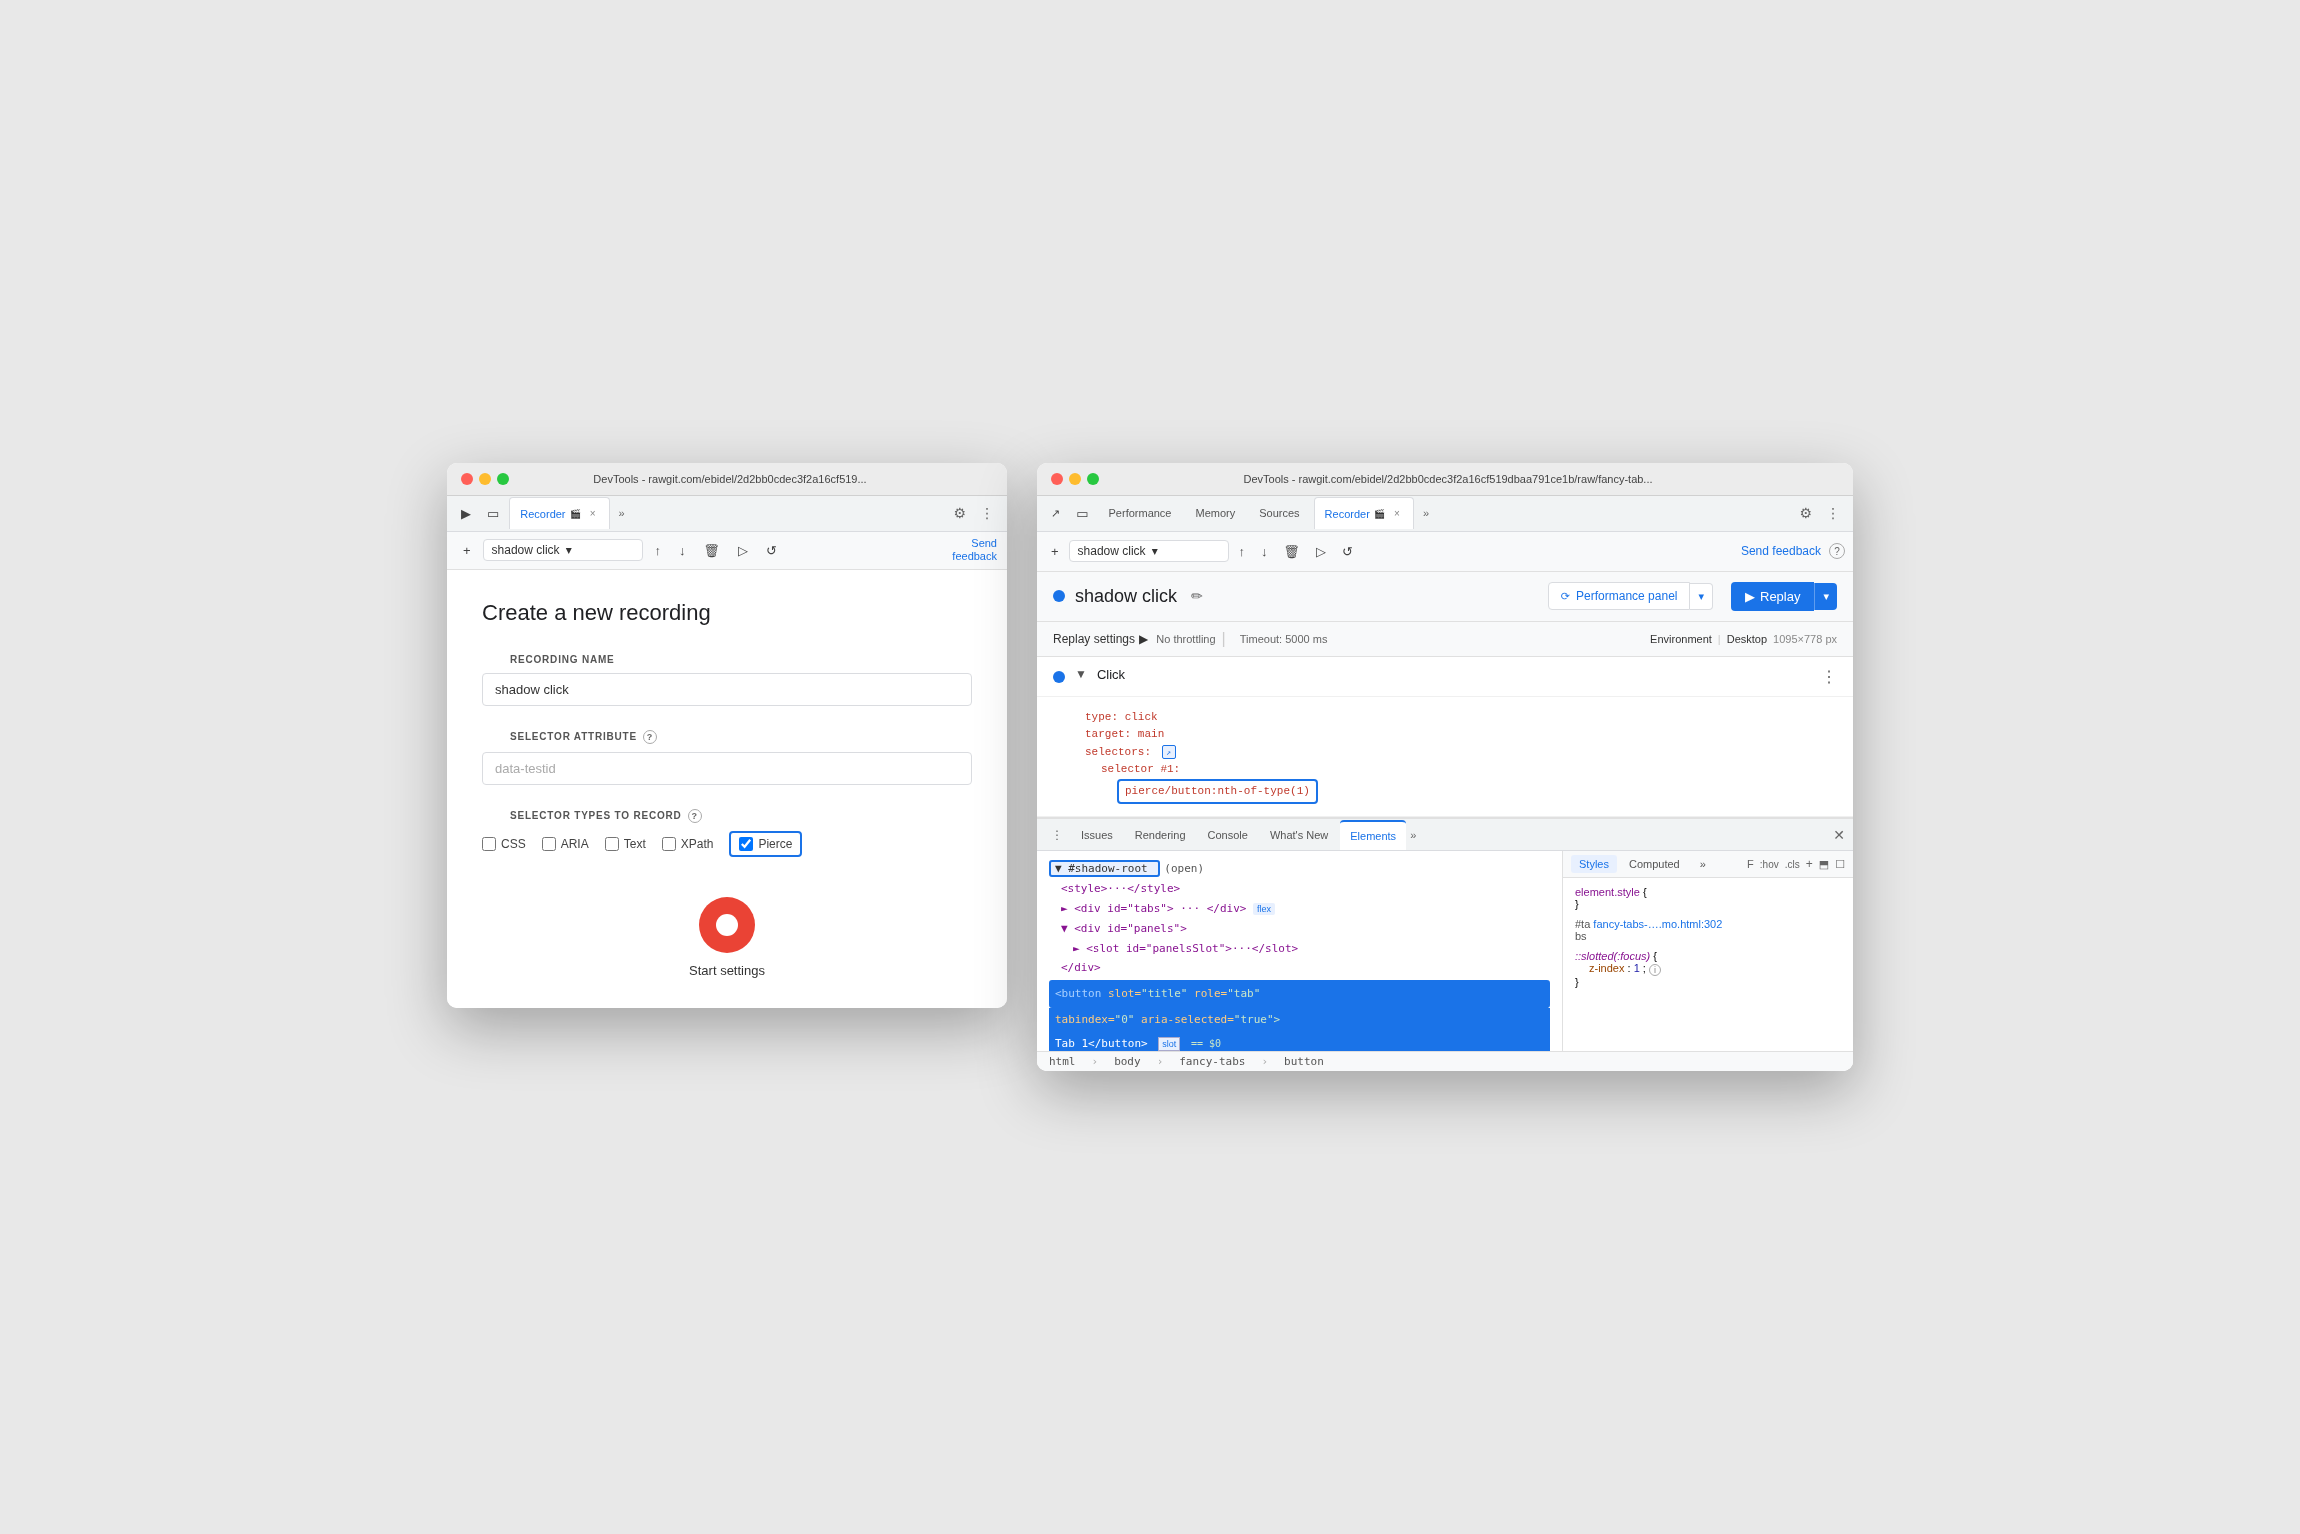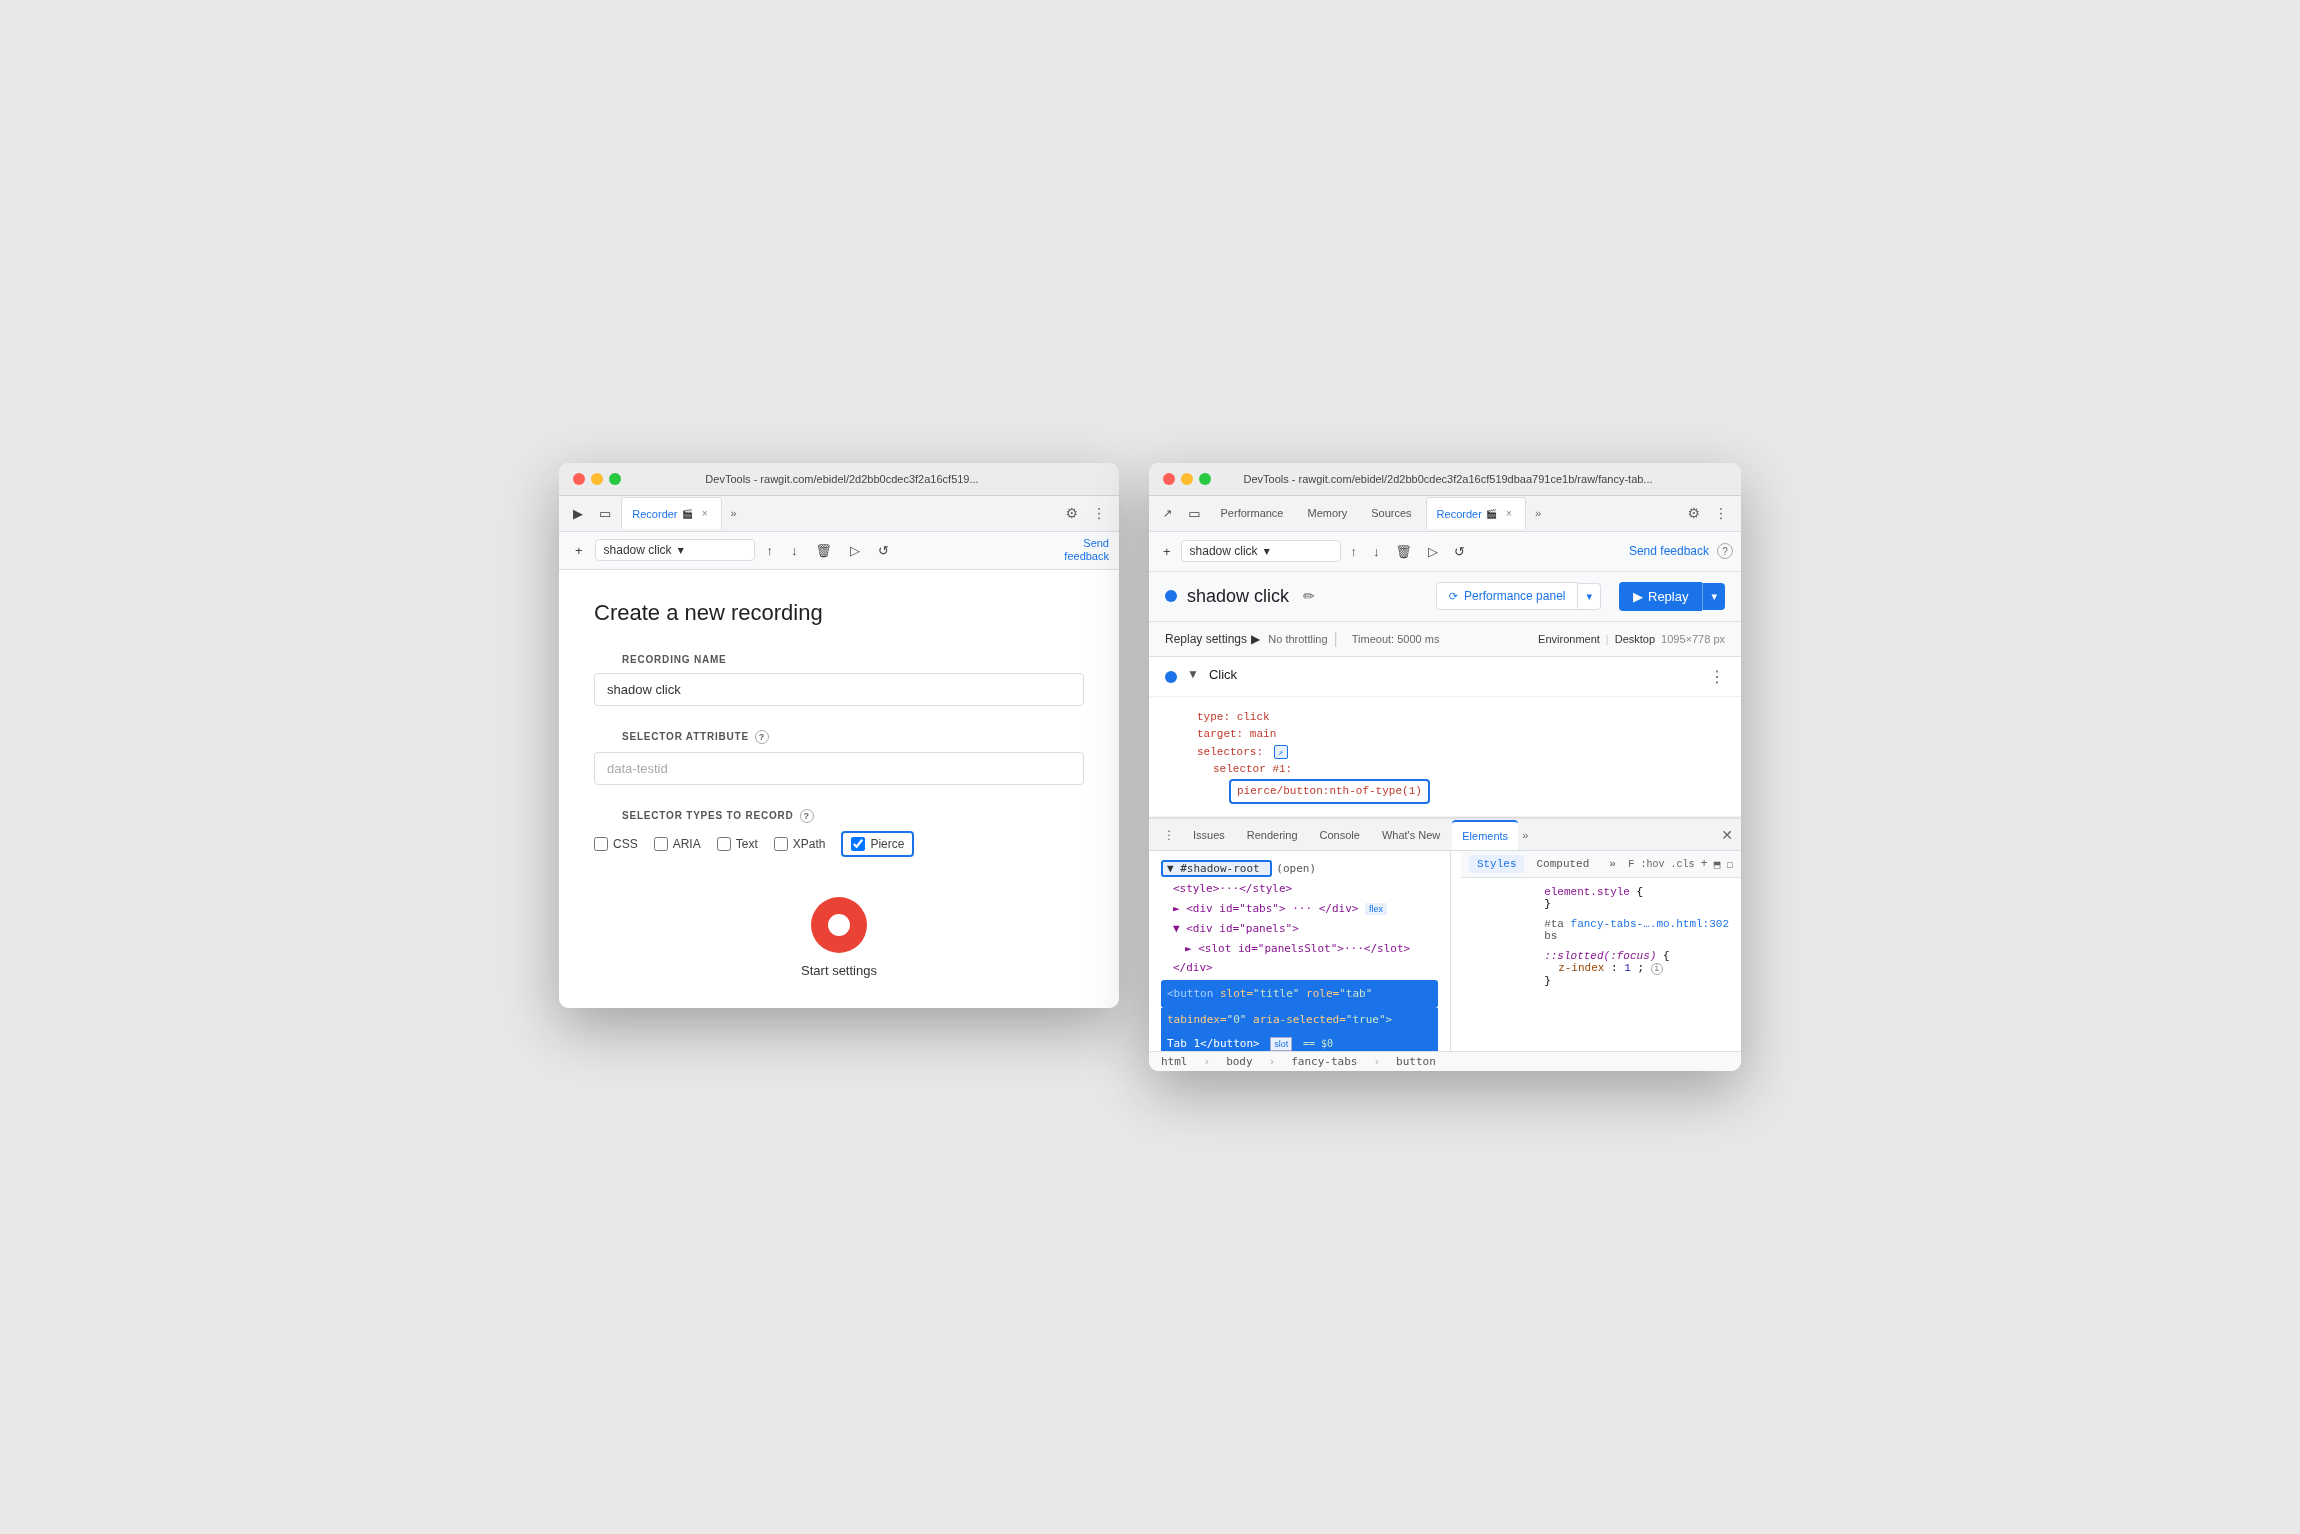--- a/index.html
+++ b/index.html
@@ -228,21 +228,21 @@
       height: 22px;
       border-radius: 50%;
       background: #fff;
     }
     .start-label {
       font-size: 13px;
       color: #333;
     }
 
     
-    .right-window { width: 592px; }
+    .right-window { width: 816px; }
 
     
     .recorder-header {
       background: #f8f9fa;
       border-bottom: 1px solid #e0e0e0;
       padding: 10px 16px;
       display: flex;
       align-items: center;
       gap: 10px;
     }
@@ -486,25 +486,24 @@
       color: #1a73e8;
       font-family: monospace;
       display: flex;
       gap: 16px;
     }
     .breadcrumb-bar span { color: #555; }
 
     
     .styles-panel {
       width: 290px;
-      font-family: Liberation Mono, monospace;
+      font-family: Liberation Sans, sans-serif;
       font-size: 11px;
       display: flex;
       flex-direction: column;
-      align-items: flex-end;
     }
     .styles-tabbar {
       display: flex;
       align-items: center;
       padding: 4px 8px;
       background: #f8f9fa;
       border-bottom: 1px solid #e0e0e0;
       gap: 4px;
     }
     .styles-tab {

